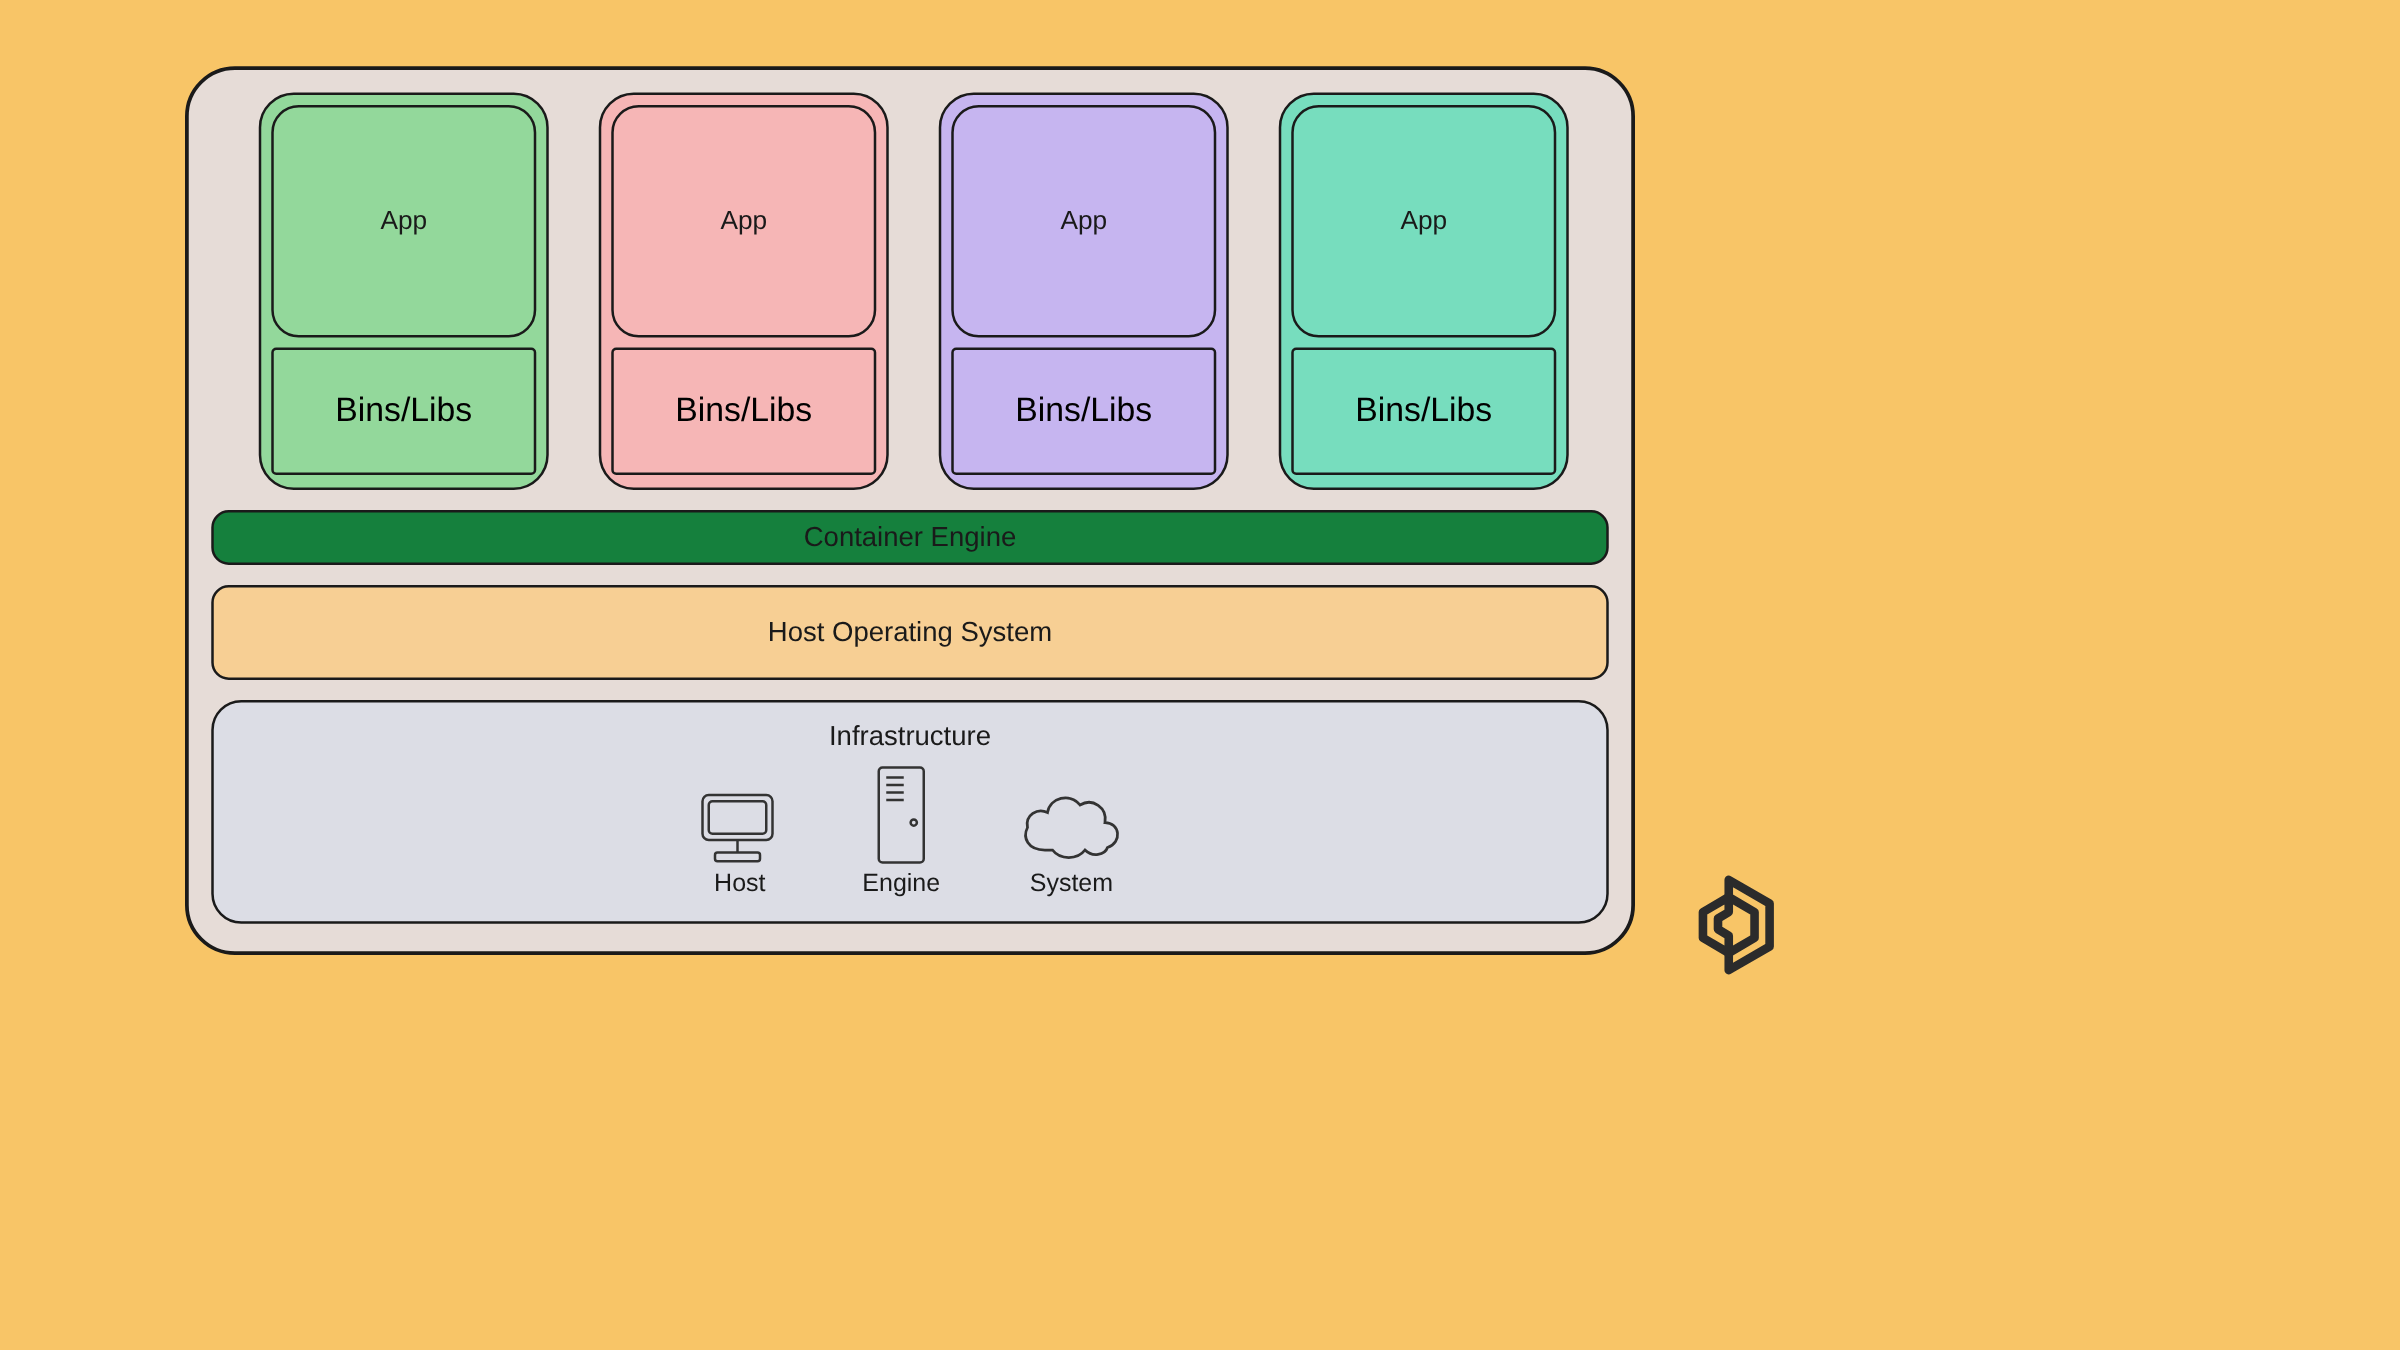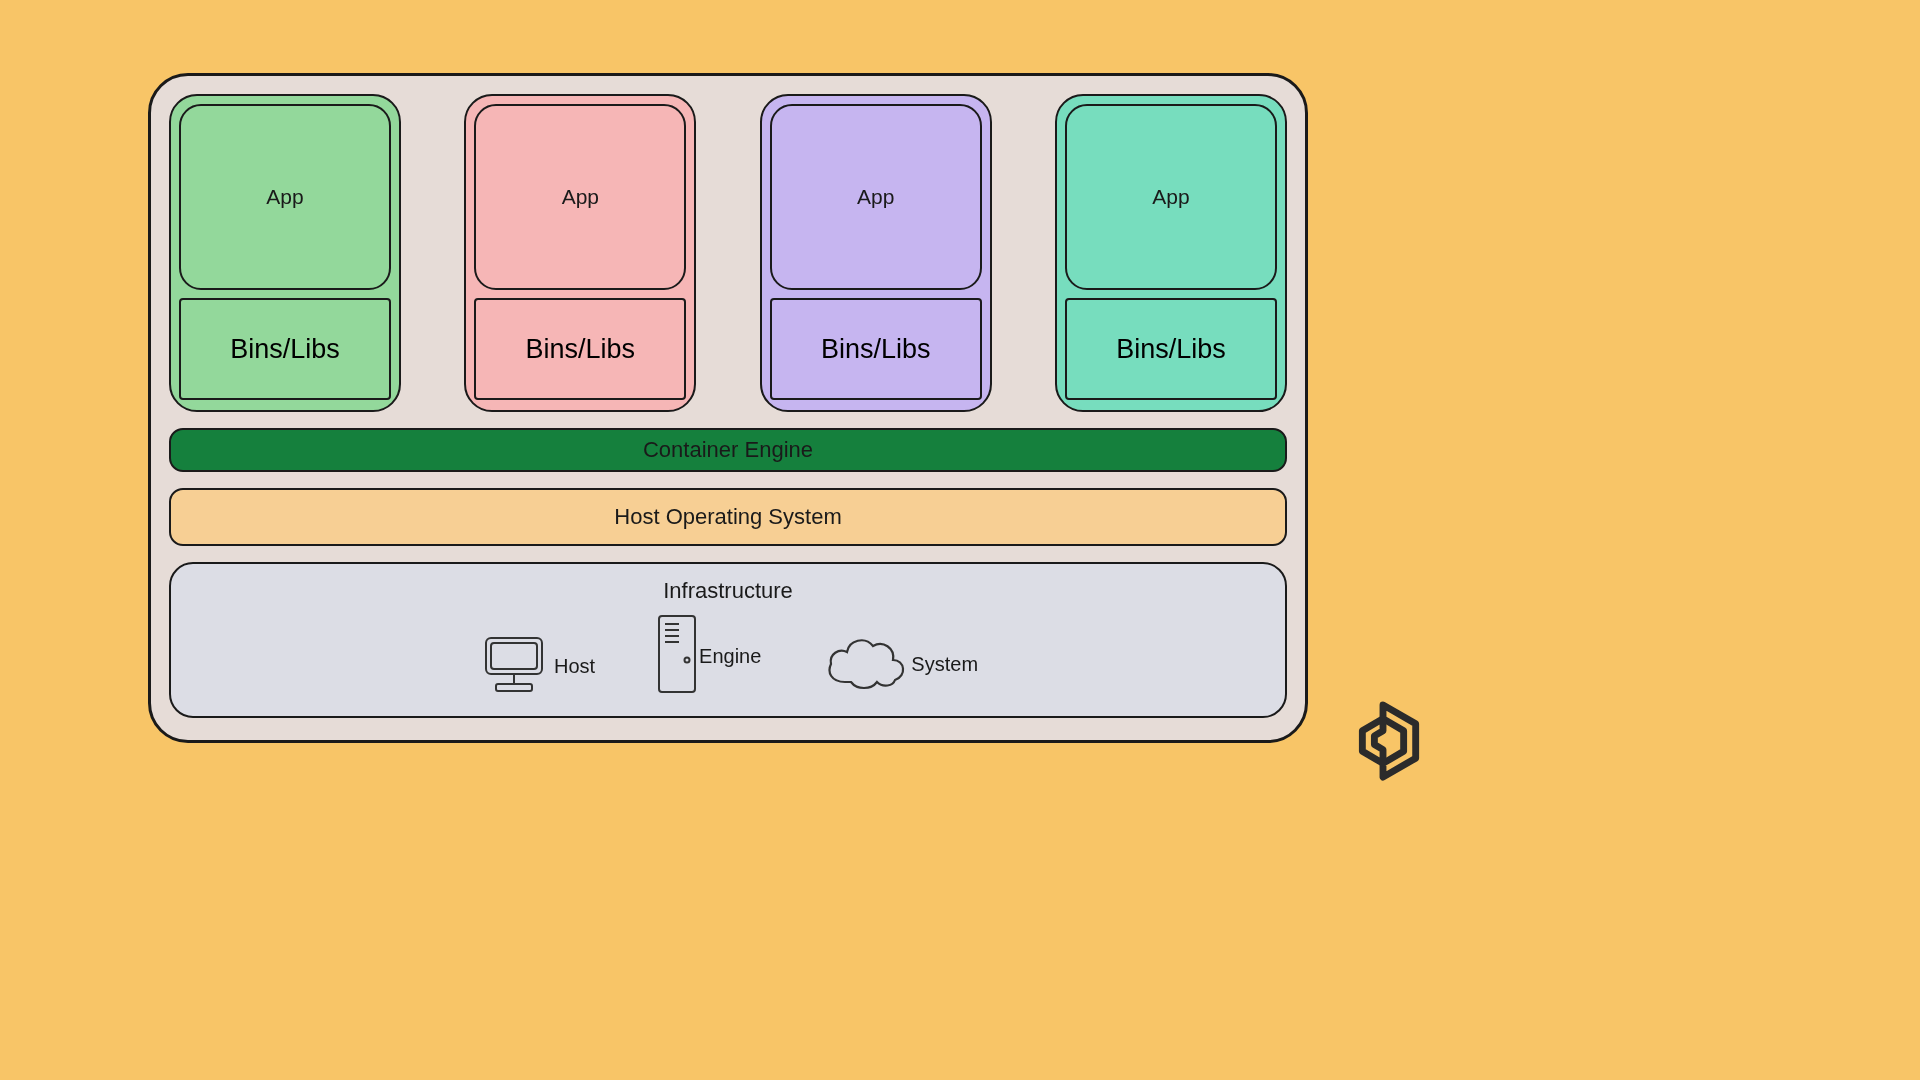--- a/index.html
+++ b/index.html
@@ -19,21 +19,22 @@
     border: 3px solid #1a1a1a;
     border-radius: 40px;
     width: 1160px;
     padding: 18px 18px 22px 18px;
     display: flex;
     flex-direction: column;
     gap: 16px;
   }
   .containers-row {
     display: flex;
-    justify-content: space-between;
+    gap: 40px;
+    margin-left: 38px;
   }
   .container {
     border: 2.5px solid #1a1a1a;
     border-radius: 28px;
     width: 232px;
     padding: 8px 8px 10px 8px;
     display: flex;
     flex-direction: column;
     justify-content: space-between;
     gap: 8px;
@@ -70,39 +71,39 @@
   .layer {
     border: 2.5px solid #1a1a1a;
     border-radius: 14px;
     display: flex;
     align-items: center;
     justify-content: center;
     font-size: 22px;
     color: #1a1a1a;
   }
   .engine { background: #15803d; height: 44px; }
-  .host-os { background: #f7cf94; height: 58px; }
+  .host-os { background: #f7cf94; height: 76px; }
   .infra {
     background: #dcdde5;
     border: 2.5px solid #1a1a1a;
     border-radius: 24px;
     padding: 14px 0 18px 0;
     display: flex;
     flex-direction: column;
     align-items: center;
   }
   .infra-title { font-size: 22px; color: #1a1a1a; margin-bottom: 10px; }
   .infra-icons {
     display: flex;
     gap: 60px;
     align-items: flex-end;
   }
   .infra-item {
     display: flex;
-    flex-direction: row;
+    flex-direction: column;
     align-items: center;
     color: #1a1a1a;
     font-size: 20px;
   }
   .infra-item svg { margin-bottom: 4px; }
 
   .logo {
     position: absolute;
     right: 30px;
     bottom: 28px;

